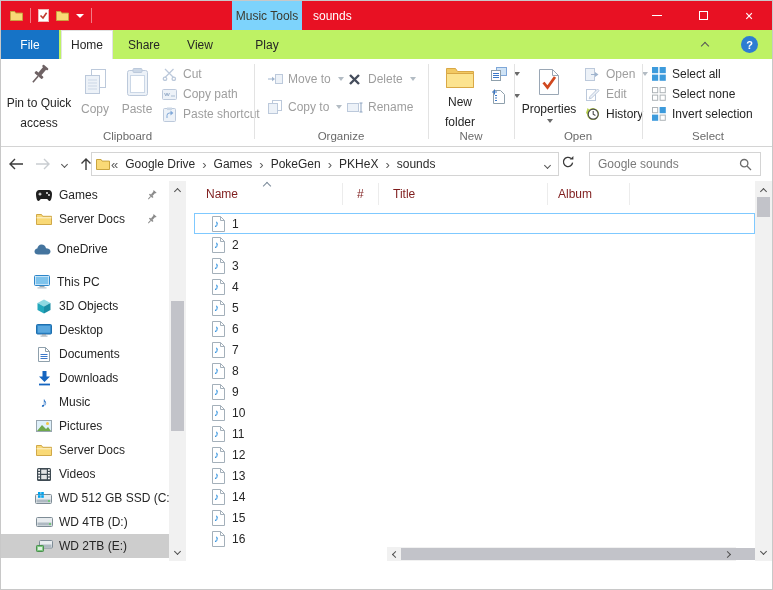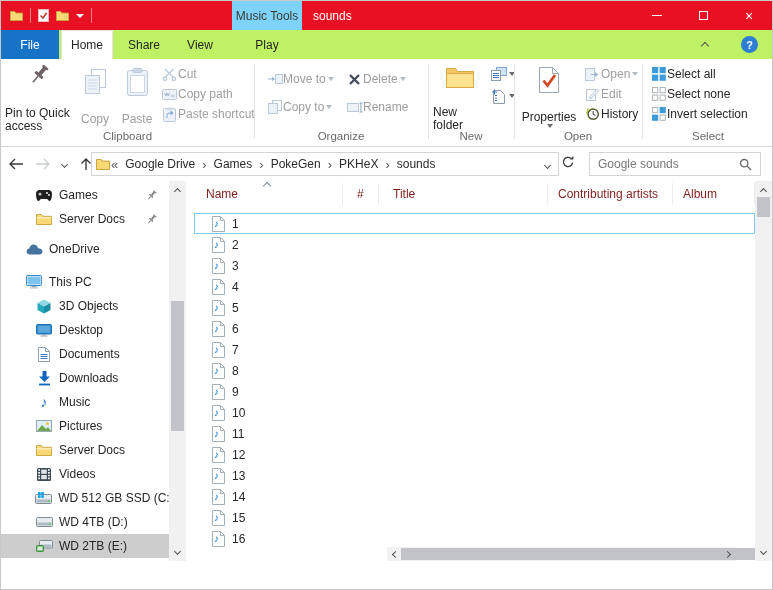--- a/index.html
+++ b/index.html
@@ -41,43 +41,43 @@
 .rgroup{position:absolute;top:0;bottom:0}
 .g-clipboard{left:0;width:253px}
 .g-organize{left:253px;width:174px}
 .g-new{left:427px;width:86px}
 .g-open{left:513px;width:128px}
 .g-select{left:641px;width:132px}
 .glabel{position:absolute;bottom:4px;left:0;right:0;text-align:center;color:#6a6a6a;font-size:11.5px}
 .gdiv{position:absolute;top:5px;bottom:7px;width:1px;background:#E3E3E3}
 .bbtn{position:absolute;top:3px;height:66px;display:flex;flex-direction:column;align-items:center;padding-top:2px;cursor:default}
 .bicon{height:32px;display:flex;align-items:flex-end;justify-content:center}
-.blbl{margin-top:17px;text-align:left;line-height:13px;white-space:pre-line}
-.sbtn{position:absolute;height:20px;display:flex;align-items:center;white-space:nowrap;cursor:default}
+.blbl{margin-top:3px;text-align:center;line-height:20px;white-space:pre-line}
+.sbtn{position:absolute;height:20px;display:flex;align-items:center;gap:5px;white-space:nowrap;cursor:default}
 .sicon{width:17px;display:flex;justify-content:center}
 .disabled{color:#9E9E9E}
 .caret{display:inline-block;width:0;height:0;border-left:3px solid transparent;border-right:3px solid transparent;border-top:4px solid #6a6a6a;margin-left:2px}
 .disabled .caret{border-top-color:#B3BCC4}
 
 
 .addrrow{position:absolute;top:146px;left:0;right:0;height:34px;background:#fff;display:flex;align-items:center}
 .nav-btn{display:flex;align-items:center;justify-content:center}
 .addr-box{position:absolute;left:90px;top:5px;width:468px;height:24px;border:1px solid #D4D4D4;background:#fff;display:flex;align-items:center;padding:0 4px}
 .crumb{padding:0 6px;color:#2b2b2b}
 .crumb-sep{color:#5a5a5a;font-size:13px;padding:0 1px}
 .addr-caret{margin-left:auto;padding-right:4px}
 .refresh-btn{position:absolute;left:560px;top:8px}
 .search-box{position:absolute;left:588px;top:5px;width:172px;height:24px;border:1px solid #D4D4D4;display:flex;align-items:center;padding:0 8px;color:#7A7A7A}
 .search-box .mag{margin-left:auto}
 
 
 .main{position:absolute;top:180px;left:0;right:0;bottom:28px;background:#fff}
 .sidebar{position:absolute;top:0;left:0;width:168px;bottom:0;overflow:hidden;padding-top:2px}
 .side-item{height:24px;display:flex;align-items:center;cursor:default}
-.side-item.indent0{padding-left:24px}
+.side-item.indent0{padding-left:32px}
 .side-item.indent1{padding-left:34px}
 .side-item.selected{background:#CDCDCD}
 .side-item.gap6{margin-bottom:6px}
 .side-item.gap9{margin-bottom:9px}
 .side-icon{width:18px;display:flex;justify-content:center;margin-right:6px}
 .side-label{white-space:nowrap;overflow:hidden}
 .pin{margin-left:auto;padding-right:12px}
 .note-glyph{color:#1565C0;font-size:14px;line-height:12px}
 
 
@@ -668,23 +668,20 @@
           <div class="col col-0">
             <span class="sort-chevron"></span>
             <span>Name</span>
           </div>
           <div class="col col-1">
             <span>#</span>
           </div>
           <div class="col col-2">
             <span>Title</span>
           </div>
-          <div class="col col-3">
-            <span>Contributing artists</span>
-          </div>
           <div class="col col-4">
             <span>Album</span>
           </div>
         </div>
       <div class="rows">
           <div class="file-row focused">
             <span class="file-icon">
               <svg width="13" height="16">
                 <path d="M.5.5h8l4 4v11H.5z" fill="#fff" stroke="#A4B0BA"></path>
                 <path d="M8.5.5v4h4" fill="none" stroke="#A4B0BA"></path>

